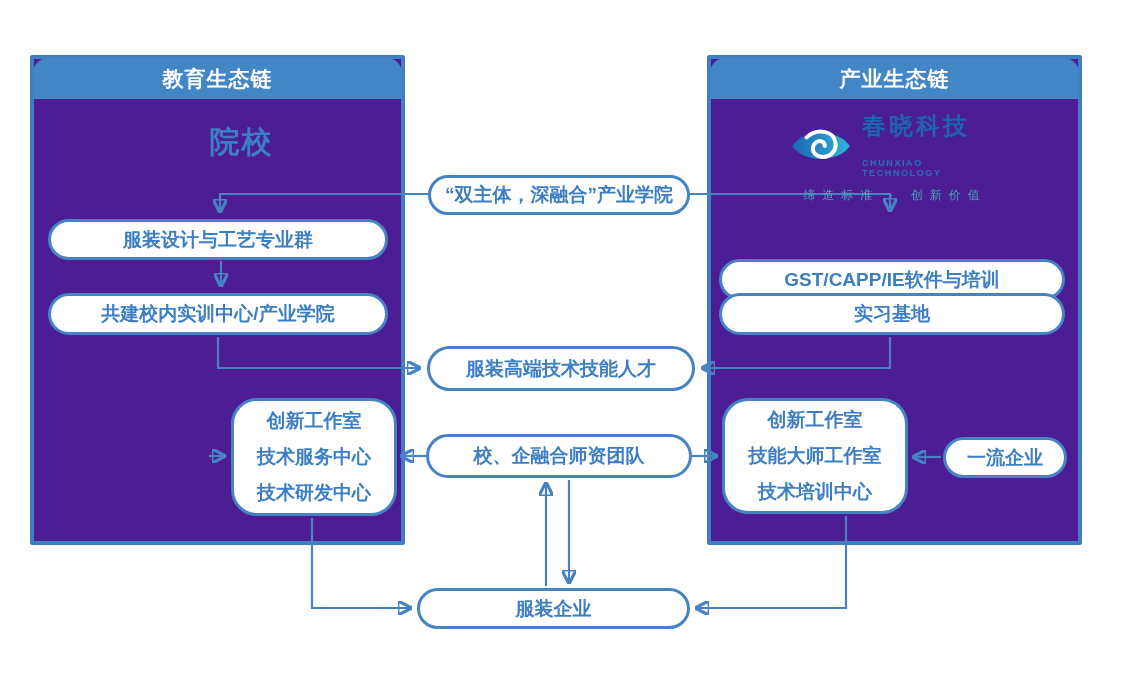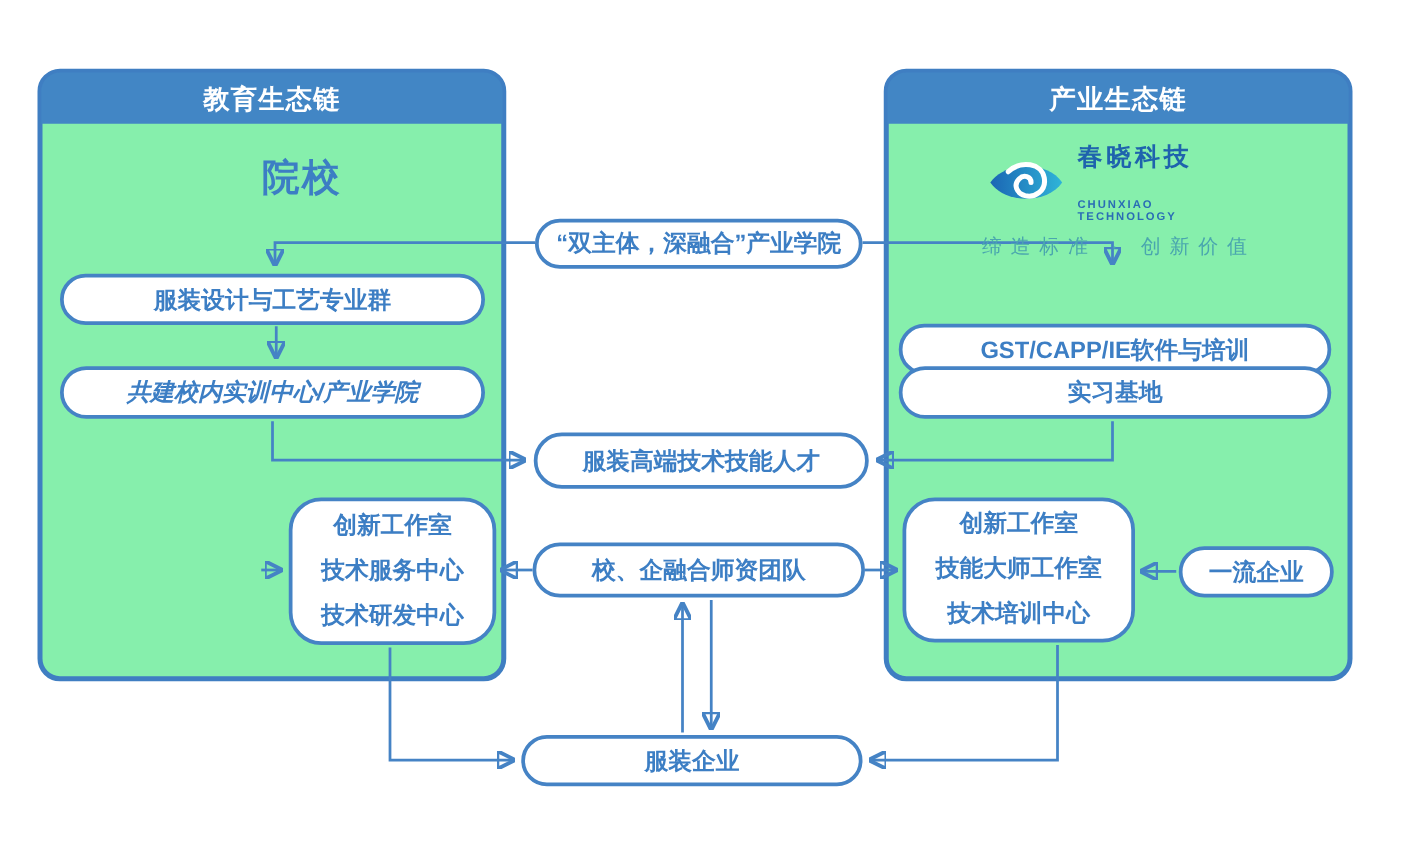--- a/index.html
+++ b/index.html
@@ -6,21 +6,21 @@
     --line:#4583c5;
     --text:#3c7ec4;
     --headfill:#4286c5;
   }
   html,body{margin:0;padding:0;background:#ffffff;}
   .stage{
     position:relative;width:1129px;height:689px;background:#ffffff;
     font-family:"Liberation Sans",sans-serif;overflow:hidden;
   }
   .panel{
-    position:absolute;border:4px solid #3f7ec2;border-radius:18px;background:#86efac;
+    position:absolute;border:4px solid #3f7ec2;border-radius:2px;background:#4c1d95;
     box-sizing:border-box;
   }
   .panel-header{
     position:absolute;top:-1px;left:-1px;right:-1px;height:41px;
     background:var(--headfill);border-radius:15px 15px 0 0;
     display:flex;align-items:center;justify-content:center;
     color:#ffffff;font-size:21px;font-weight:bold;letter-spacing:1px;
   }
   .wires{position:absolute;left:0;top:0;}
   .wires path{fill:none;stroke:var(--line);stroke-width:2.2;}
@@ -31,23 +31,23 @@
   }
   .pill{border-radius:24px;}
   .multi{border-radius:26px;flex-direction:column;line-height:36px;justify-content:center;}
   .big-title{
     position:absolute;color:var(--text);font-weight:bold;font-size:30px;
     letter-spacing:2px;text-align:center;
   }
   .logo{position:absolute;display:flex;flex-direction:column;align-items:center;}
   .logo-row{display:flex;align-items:center;gap:10px;}
   .logo-names{display:flex;flex-direction:column;align-items:flex-start;}
-  .logo-cn{font-size:20px;font-weight:bold;color:#1e63ad;letter-spacing:3px;line-height:26px;}
+  .logo-cn{font-size:24px;font-weight:bold;color:#1e63ad;letter-spacing:3px;line-height:26px;}
   .logo-en{font-size:9px;font-weight:bold;color:#2a6db5;letter-spacing:1.6px;margin-top:19px;}
-  .logo-tagline{font-size:16px;color:#4aa6ae;letter-spacing:7px;margin-top:9px;white-space:nowrap;}
+  .logo-tagline{font-size:12px;color:#4aa6ae;letter-spacing:7px;margin-top:9px;white-space:nowrap;}
 </style>
 </head>
 <body>
 
 <div class="stage">
 
   <section class="panel" style="left:30px;top:55px;width:375px;height:490px;">
     <div class="panel-header">
       <span>教育生态链</span>
     </div>
@@ -78,21 +78,21 @@
     <path d="M546 586 V484" marker-end="url(#arw)"></path>
     <path d="M569 480 V582" marker-end="url(#arw)"></path>
     <path d="M312 518 V608 H410" marker-end="url(#arw)"></path>
     <path d="M846 516 V608 H697" marker-end="url(#arw)"></path>
   </svg>
 
   <div class="big-title" style="left:30px;top:122px;width:375px;margin-left:24px;">院校</div>
 
   <div class="node pill" style="left:48px;top:219px;width:340px;height:41px;">服装设计与工艺专业群</div>
 
-  <div class="node pill" style="left:48px;top:293px;width:340px;height:42px;font-style:italic;">共建校内实训中心/产业学院</div>
+  <div class="node pill" style="left:48px;top:293px;width:340px;height:42px;">共建校内实训中心/产业学院</div>
 
 
   <div class="node multi" style="left:231px;top:398px;width:166px;height:118px;">
     <span>创新工作室</span>
     <span>技术服务中心</span>
     <span>技术研发中心</span>
   </div>
 
   <div class="logo" style="left:790px;top:113px;width:210px;">
     <div class="logo-row">

